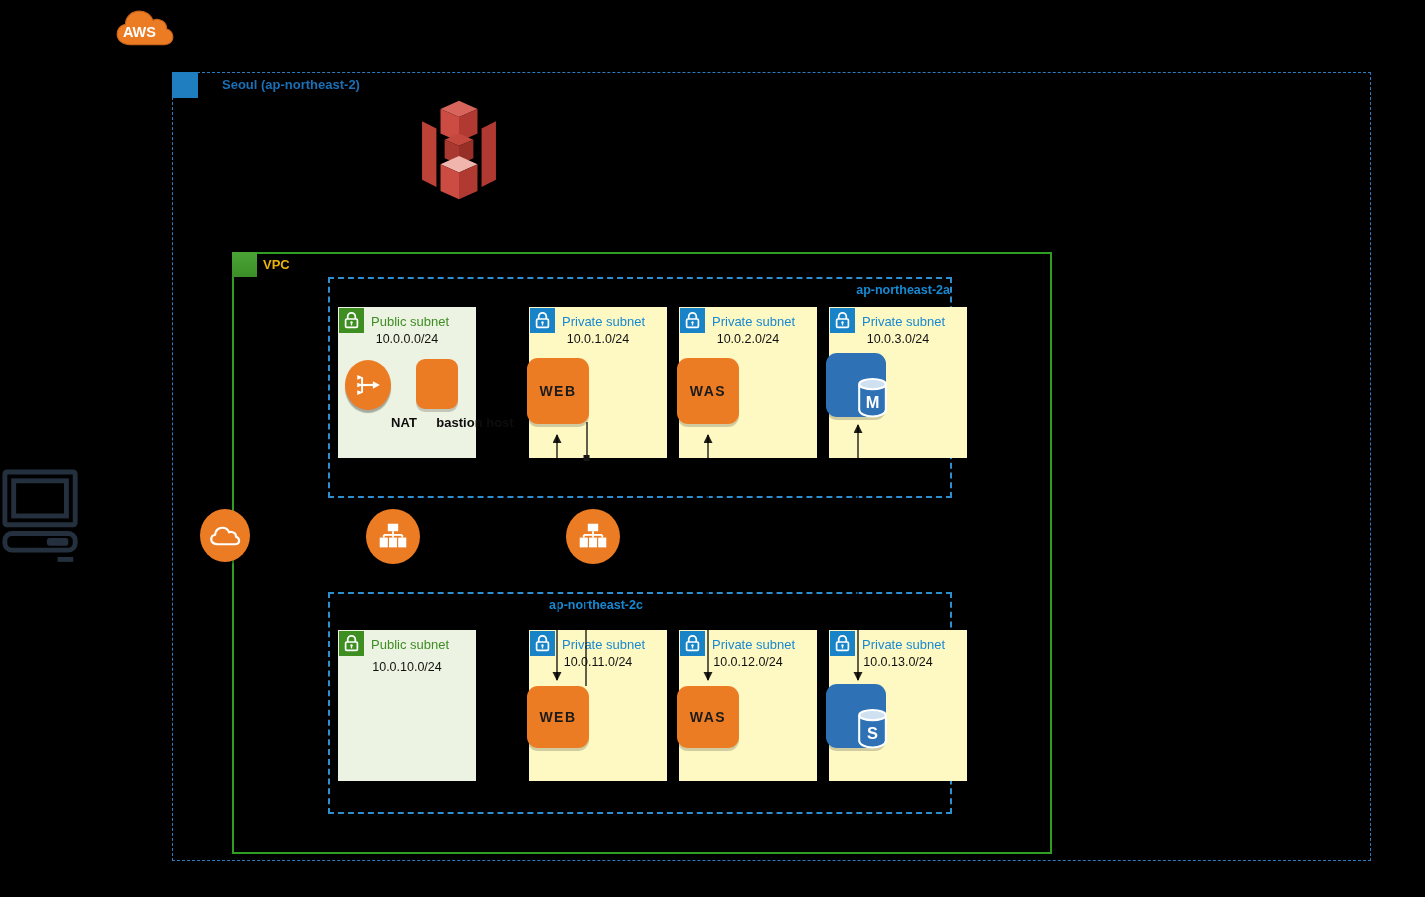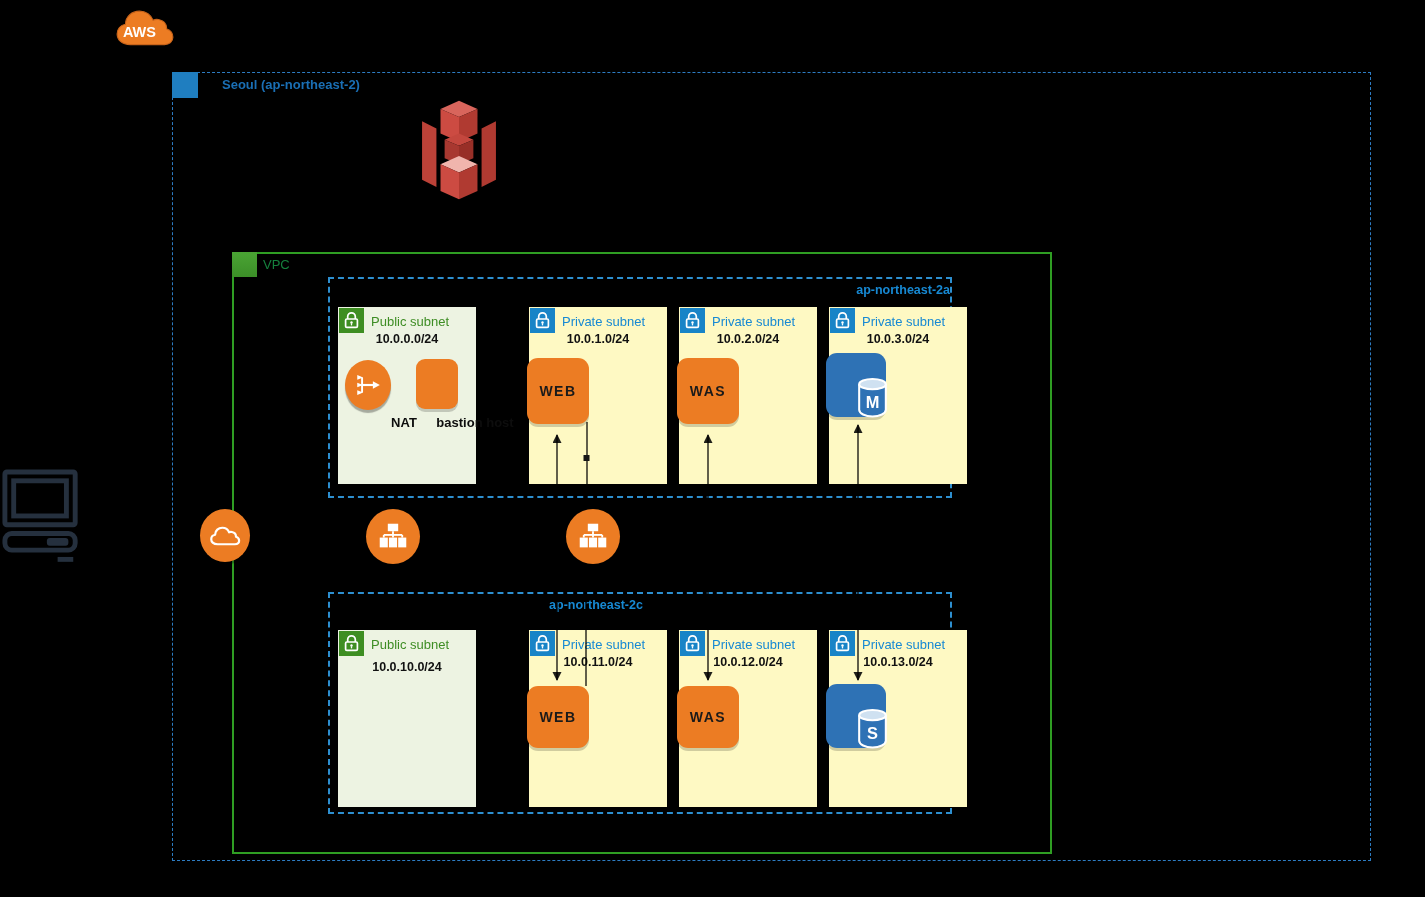--- a/index.html
+++ b/index.html
@@ -6,34 +6,34 @@
   #canvas{position:relative;width:1425px;height:897px;background:#000;overflow:hidden;
           font-family:"Liberation Sans",sans-serif;}
   .abs{position:absolute;}
   
   .region-box{border:1.6px dashed #2d7cc2;}
   .vpc-box{border:2px solid #2f9e23;}
   .az-box{border:2px dashed #2d8fd0;}
   .region-badge{width:26px;height:26px;background:#1f7ec0;}
   .vpc-badge{width:25px;height:25px;background:linear-gradient(#4aa434,#3c8f28);}
   .region-label{color:#1a6fb5;font-weight:bold;font-size:13px;white-space:nowrap;}
-  .vpc-label{color:#15803d;font-weight:normal;font-size:13px;}
+  .vpc-label{color:#eab308;font-weight:bold;font-size:13px;}
   .az-label{color:#1789d3;font-weight:bold;font-size:12.5px;text-align:center;}
   
-  .subnet{width:138px;height:177px;}
+  .subnet{width:138px;height:151px;}
   .subnet.public{background:#edf3e2;}
   .subnet.private{background:#fef9c3;margin-left:39px;}
   .badge{position:absolute;top:1px;left:1px;width:25px;height:25px;}
   .badge.public{background:#3e8e22;}
   .badge.private{background:#1884c7;}
   .subnet-title{position:absolute;left:33px;top:7px;font-size:13px;white-space:nowrap;}
   .subnet.public .subnet-title{color:#3e8d24;}
   .subnet.private .subnet-title{color:#1789d3;}
   .cidr{position:absolute;top:25px;left:0;width:100%;text-align:center;
-        font-size:12.5px;font-weight:bold;color:#111;}
+        font-size:12.5px;font-weight:normal;color:#111;}
   
   .server{background:#EC7C23;border-radius:11px;display:flex;align-items:center;
           justify-content:center;font-weight:bold;font-size:14px;color:#1a1a1a;
           letter-spacing:1.5px;box-shadow:0 3px 0 rgba(0,0,0,0.18);}
   .db{background:#2e72b5;border-radius:11px;box-shadow:0 3px 0 rgba(0,0,0,0.18);}
   .circle-icon{background:#EC7C23;border-radius:50%;display:flex;align-items:center;
                justify-content:center;box-shadow:0 3px 1px rgba(0,0,0,0.3);}
   .node-label{font-size:13px;font-weight:bold;color:#0d0d0d;text-align:center;white-space:nowrap;margin-left:36px;}
   svg{display:block;}
 </style>

